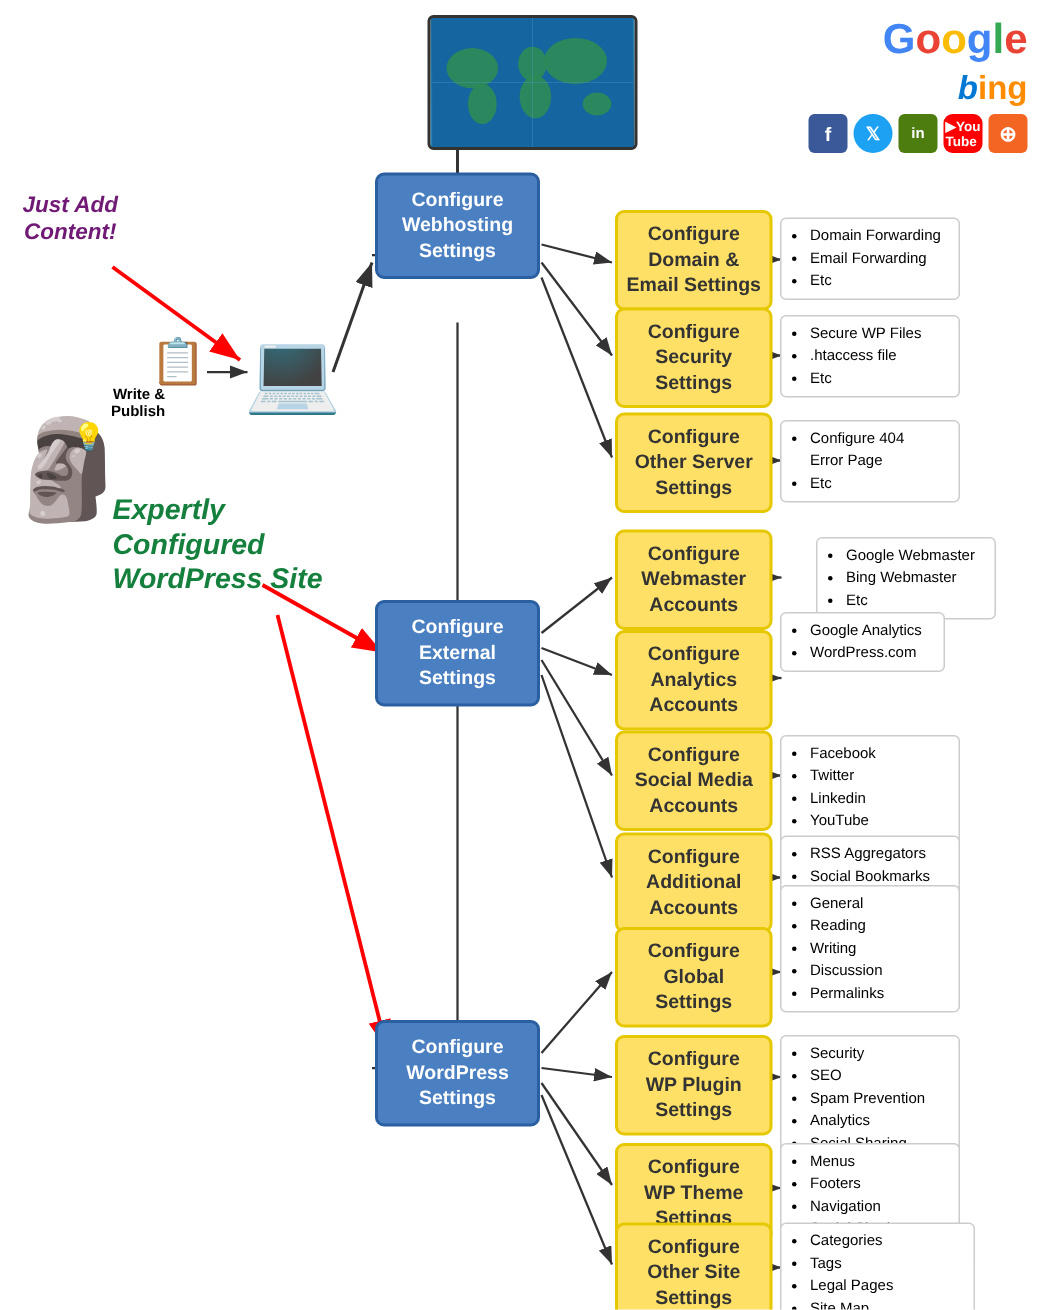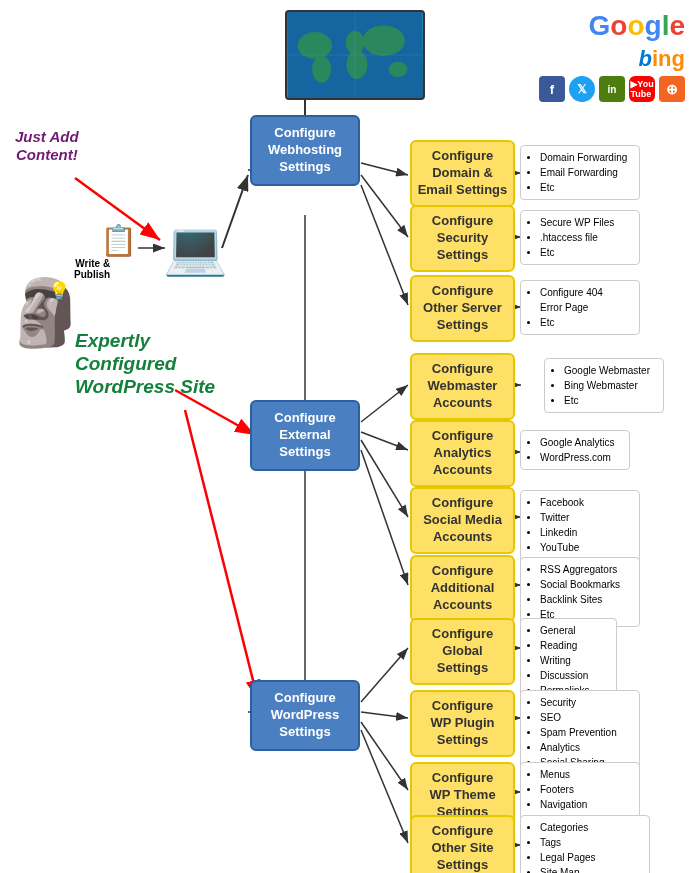--- a/index.html
+++ b/index.html
@@ -231,21 +231,21 @@
 
     .box-analytics {
       position: absolute;
       left: 410px;
       top: 420px;
       width: 105px;
     }
     .list-analytics {
       position: absolute;
       left: 520px;
-      top: 430px;
+      top: 408px;
       width: 110px;
     }
 
     .box-social {
       position: absolute;
       left: 410px;
       top: 487px;
       width: 105px;
     }
     .list-social {
@@ -271,22 +271,22 @@
     
     .box-global {
       position: absolute;
       left: 410px;
       top: 618px;
       width: 105px;
     }
     .list-global {
       position: absolute;
       left: 520px;
-      top: 618px;
-      width: 97px;
+      top: 590px;
+      width: 120px;
     }
 
     .box-plugin {
       position: absolute;
       left: 410px;
       top: 690px;
       width: 105px;
     }
     .list-plugin {
       position: absolute;

